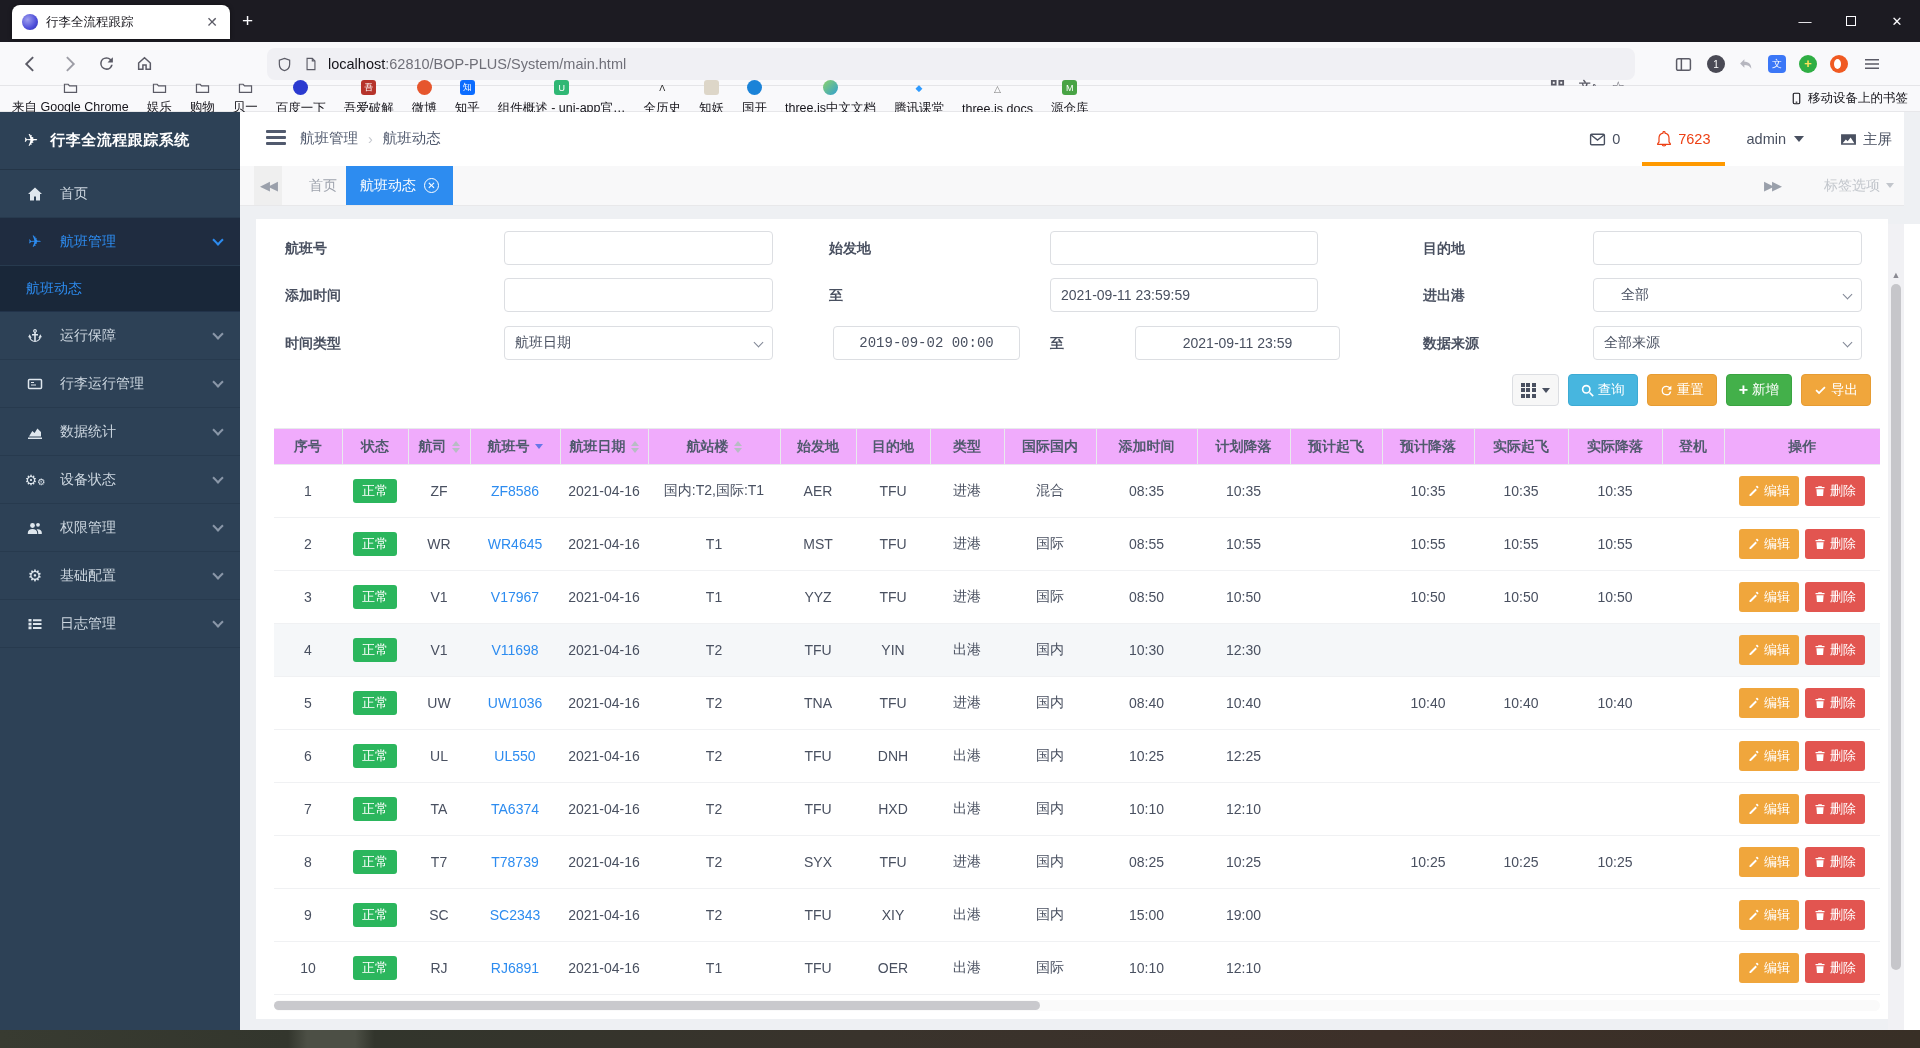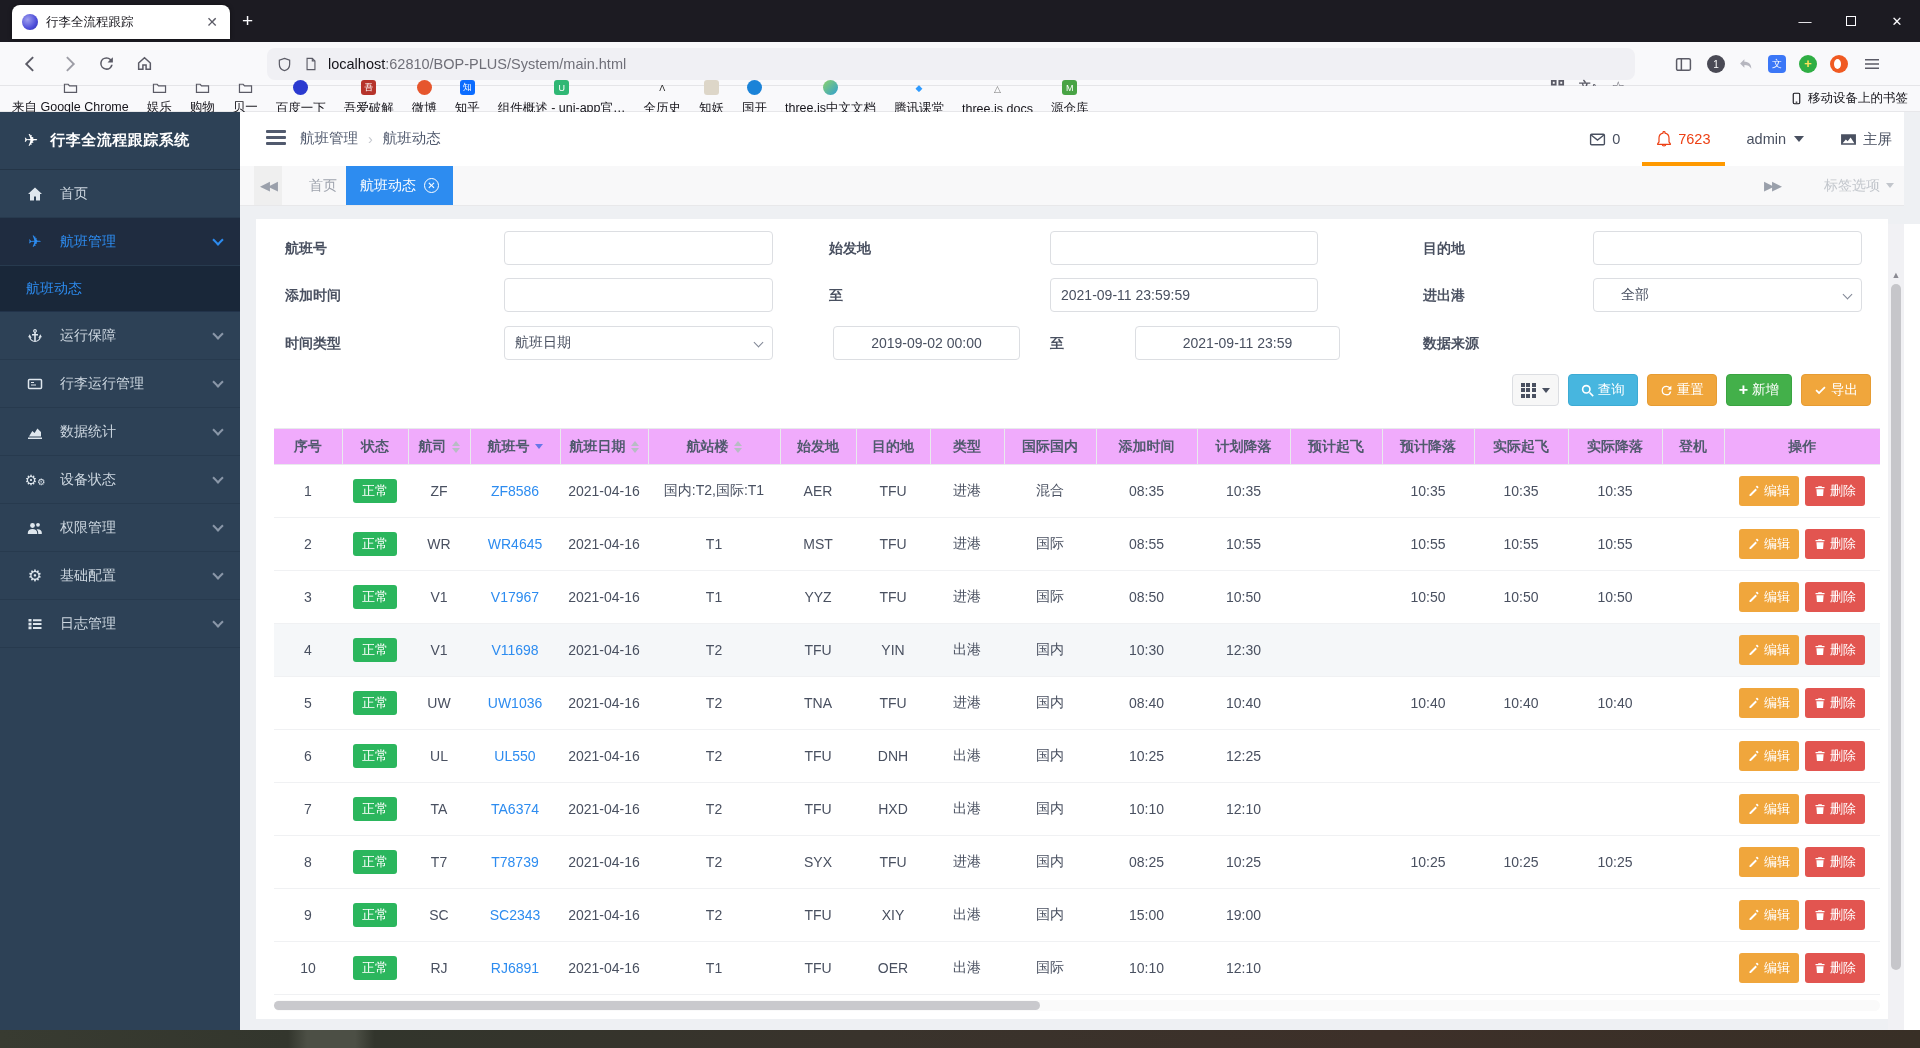--- a/index.html
+++ b/index.html
@@ -454,24 +454,28 @@
         <div class="fselect" style="left:1337px; top:59px; width:269px;padding-left:27px;">
           <span>全部</span>
           <span class="selchev"></span>
         </div>
 
         <div class="flabel" style="left:29px; top:107px;">时间类型</div>
         <div class="fselect" style="left:248px; top:107px; width:269px;">
           <span>航班日期</span>
           <span class="selchev"></span>
         </div>
-        <input class="finput" style="left: 577px; top: 107px; width: 187px; text-align: center;" value="2019-09-02 00:00">
+        <input class="finput" style="left: 577px; top: 107px; width: 187px; text-align: center; font-family: Liberation Mono, monospace;" value="2019-09-02 00:00">
         <div class="flabel" style="left:794px; top:107px;">至</div>
         <input class="finput" style="left: 879px; top: 107px; width: 205px; text-align: center;" value="2021-09-11 23:59">
         <div class="flabel" style="left:1167px; top:107px;">数据来源</div>
+        <div class="fselect" style="left:1337px; top:107px; width:269px;">
+          <span>全部来源</span>
+          <span class="selchev"></span>
+        </div>
 
         <div class="btnrow">
           <div class="btn gridbtn">
             <span class="gridglyph">
                 <i></i>
                 <i></i>
                 <i></i>
                 <i></i>
                 <i></i>
                 <i></i>

